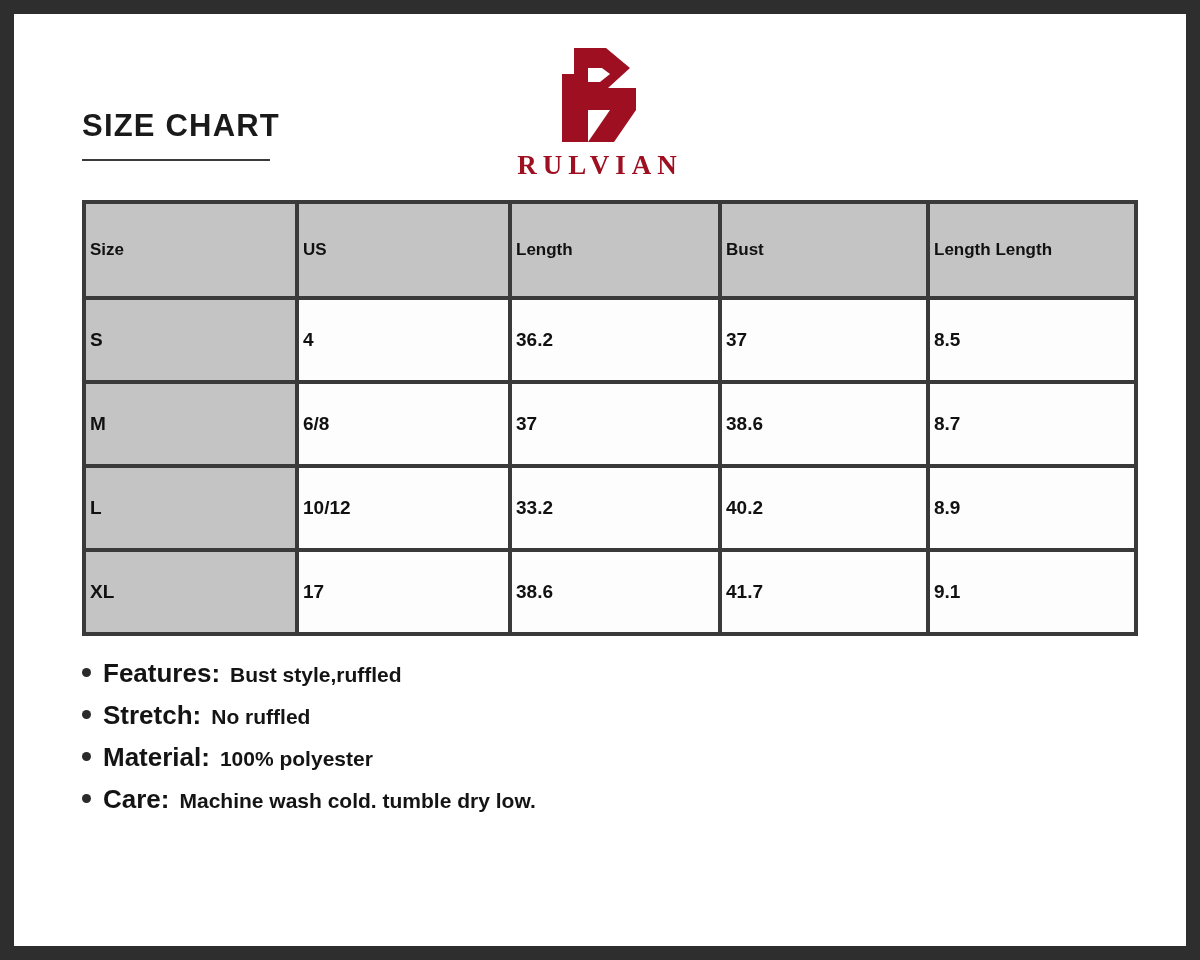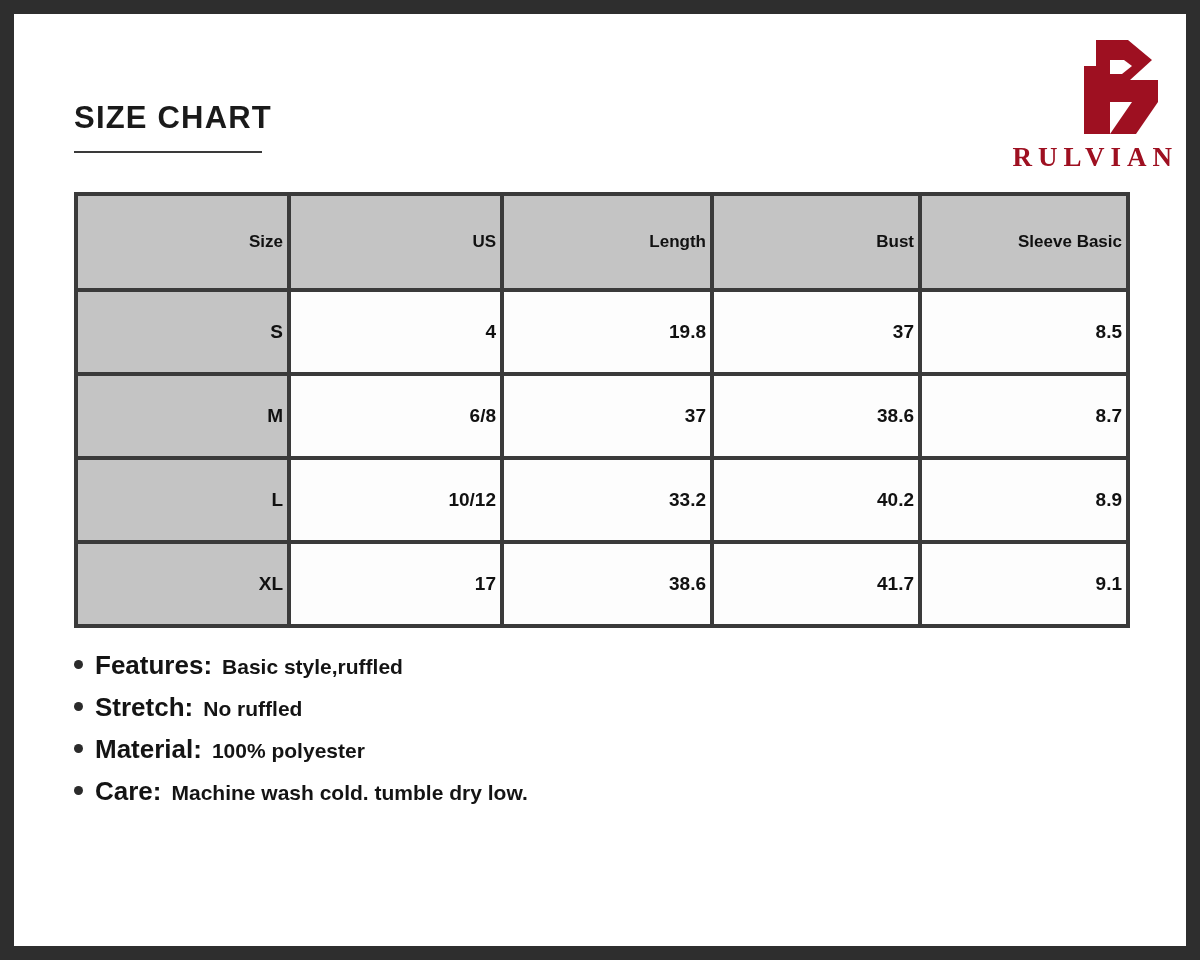--- a/index.html
+++ b/index.html
@@ -20,21 +20,21 @@
     height: 960px;
     box-sizing: border-box;
     background: #ffffff;
     border: 14px solid #2e2e2e;
   }
   .inner {
     position: relative;
     width: 100%;
     height: 100%;
     box-sizing: border-box;
-    padding: 8px;
+    padding: 16px;
   }
 
   
   .header {
     position: relative;
     height: 160px;
   }
   .title-block {
     position: absolute;
     left: 52px;
@@ -54,21 +54,21 @@
     background: #3a3a3a;
   }
 
   .brand {
     position: absolute;
     left: 0;
     right: 0;
     top: 16px;
     display: flex;
     flex-direction: column;
-    align-items: flex-end;
+    align-items: center;
   }
   .brand-mark {
     display: block;
   }
   .brand-name {
     margin-top: 2px;
     font-size: 27px;
     font-weight: bold;
     letter-spacing: 6px;
     color: #9e1021;
@@ -81,21 +81,21 @@
   }
   table.size-table {
     border-collapse: collapse;
     table-layout: fixed;
     width: 1052px;
     background: #ffffff;
   }
   table.size-table th,
   table.size-table td {
     border: 4px solid #3a3a3a;
-    text-align: right;
+    text-align: left;
     vertical-align: middle;
     font-size: 17px;
     font-weight: bold;
     color: #111111;
     height: 80px;
     padding: 0 4px;
   }
   table.size-table thead th {
     background: #c4c4c4;
     height: 92px;
@@ -180,28 +180,28 @@
             <col class="c3">
             <col class="c4">
             <col class="c5">
         </colgroup>
         <thead>
           <tr>
             <th>Size</th>
             <th>US</th>
             <th>Length</th>
             <th>Bust</th>
-            <th>Sleeve Basic</th>
+            <th>Length Length</th>
           </tr>
         </thead>
         <tbody>
           <tr>
             <td class="size-cell">S</td>
             <td>4</td>
-            <td>19.8</td>
+            <td>36.2</td>
             <td>37</td>
             <td>8.5</td>
           </tr>
           <tr>
             <td class="size-cell">M</td>
             <td>6/8</td>
             <td>37</td>
             <td>38.6</td>
             <td>8.7</td>
           </tr>
@@ -220,21 +220,21 @@
             <td>9.1</td>
           </tr>
         </tbody>
       </table>
     </div>
 
     <div class="details">
       <div class="detail-row">
         <span class="bullet"></span>
         <span class="detail-label">Features:</span>
-        <span class="detail-value">Basic style,ruffled</span>
+        <span class="detail-value">Bust style,ruffled</span>
       </div>
       <div class="detail-row">
         <span class="bullet"></span>
         <span class="detail-label">Stretch:</span>
         <span class="detail-value">No ruffled</span>
       </div>
       <div class="detail-row">
         <span class="bullet"></span>
         <span class="detail-label">Material:</span>
         <span class="detail-value">100% polyester</span>

